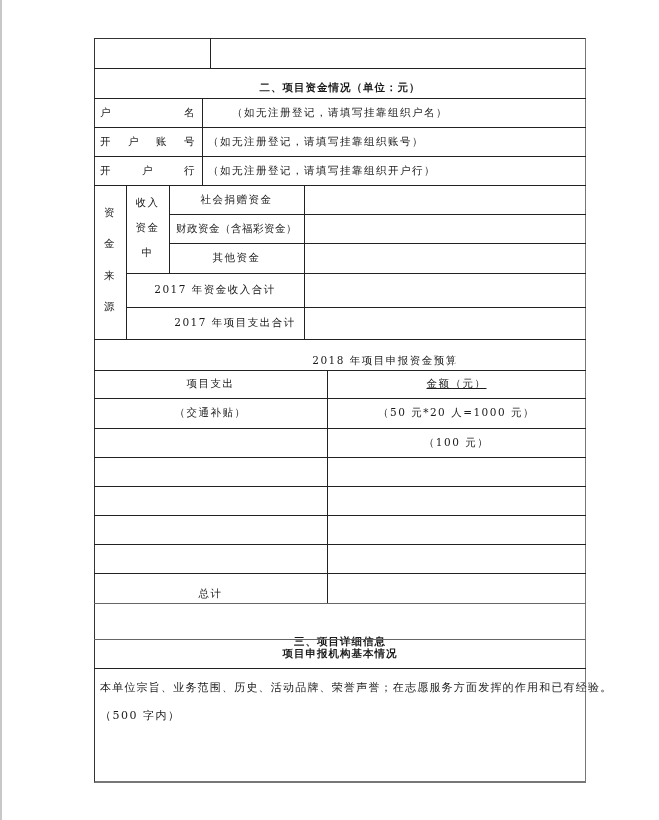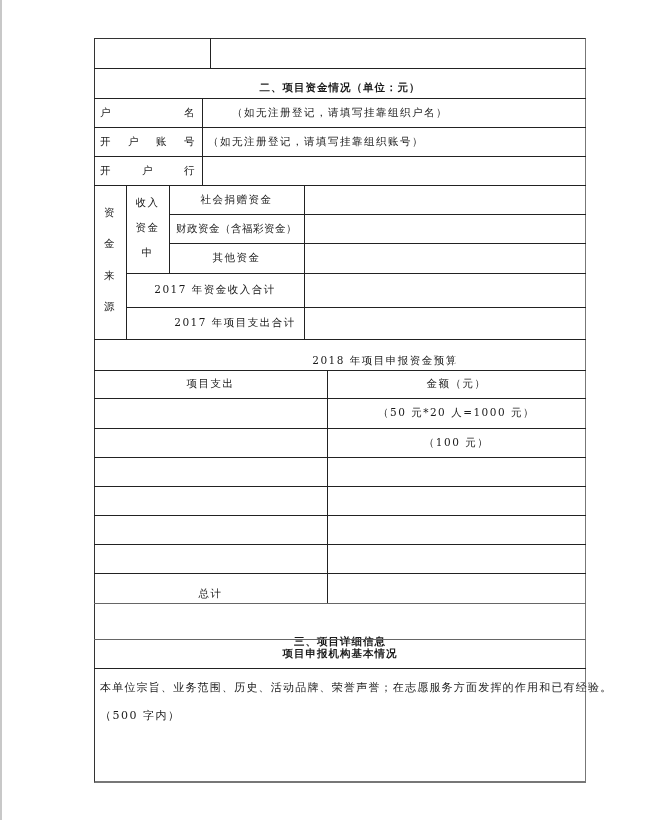--- a/index.html
+++ b/index.html
@@ -54,20 +54,21 @@
     <span>号</span>
   </div>
   <div class="cell left" style="left:108px;top:89px;width:384px;height:29px;">（如无注册登记，请填写挂靠组织账号）</div>
   <div class="hl" style="left:0;top:118px;width:492px;"></div>
 
   <div class="cell spread" style="left:0;top:118px;width:108px;height:29px;">
     <span>开</span>
     <span>户</span>
     <span>行</span>
   </div>
+  <div class="cell left" style="left:108px;top:118px;width:384px;height:29px;">（如无注册登记，请填写挂靠组织开户行）</div>
   <div class="vl" style="left:108px;top:60px;height:87px;"></div>
   <div class="hl" style="left:0;top:147px;width:492px;"></div>
 
   <div class="cell vert" style="left:0;top:147px;width:32px;height:154px;padding:12px 0 16px;">
     <span>资</span>
     <span>金</span>
     <span>来</span>
     <span>源</span>
   </div>
   <div class="vl" style="left:32px;top:147px;height:154px;"></div>
@@ -97,23 +98,24 @@
 
   <div class="cell" style="left:32px;top:269px;width:178px;height:32px;padding-left:40px;">2017 年项目支出合计</div>
   <div class="cell" style="left:210px;top:269px;width:282px;height:32px;"></div>
   <div class="vl" style="left:210px;top:147px;height:154px;"></div>
   <div class="hl" style="left:0;top:301px;width:492px;"></div>
 
   <div class="cell" style="left:0;top:301px;width:582px;height:31px;padding-top:12px;">2018 年项目申报资金预算</div>
   <div class="hl" style="left:0;top:332px;width:492px;"></div>
 
   <div class="cell" style="left:0;top:332px;width:233px;height:28px;">项目支出</div>
-  <div class="cell" style="left:233px;top:332px;width:259px;height:28px;">金额（元）</div>
+  <div class="cell" style="left:233px;top:332px;width:259px;height:28px;text-decoration:underline;">金额（元）</div>
   <div class="hl" style="left:0;top:360px;width:492px;"></div>
 
+  <div class="cell" style="left:0;top:360px;width:233px;height:30px;">（交通补贴）</div>
   <div class="cell" style="left:233px;top:360px;width:259px;height:30px;">（50 元*20 人=1000 元）</div>
   <div class="hl" style="left:0;top:390px;width:492px;"></div>
 
   <div class="cell" style="left:233px;top:390px;width:259px;height:29px;">（100 元）</div>
   <div class="hl" style="left:0;top:419px;width:492px;"></div>
 
   <div class="cell" style="left:0;top:419px;width:233px;height:29px;"></div>
   <div class="cell" style="left:233px;top:419px;width:259px;height:29px;"></div>
   <div class="hl" style="left:0;top:448px;width:492px;"></div>
 

